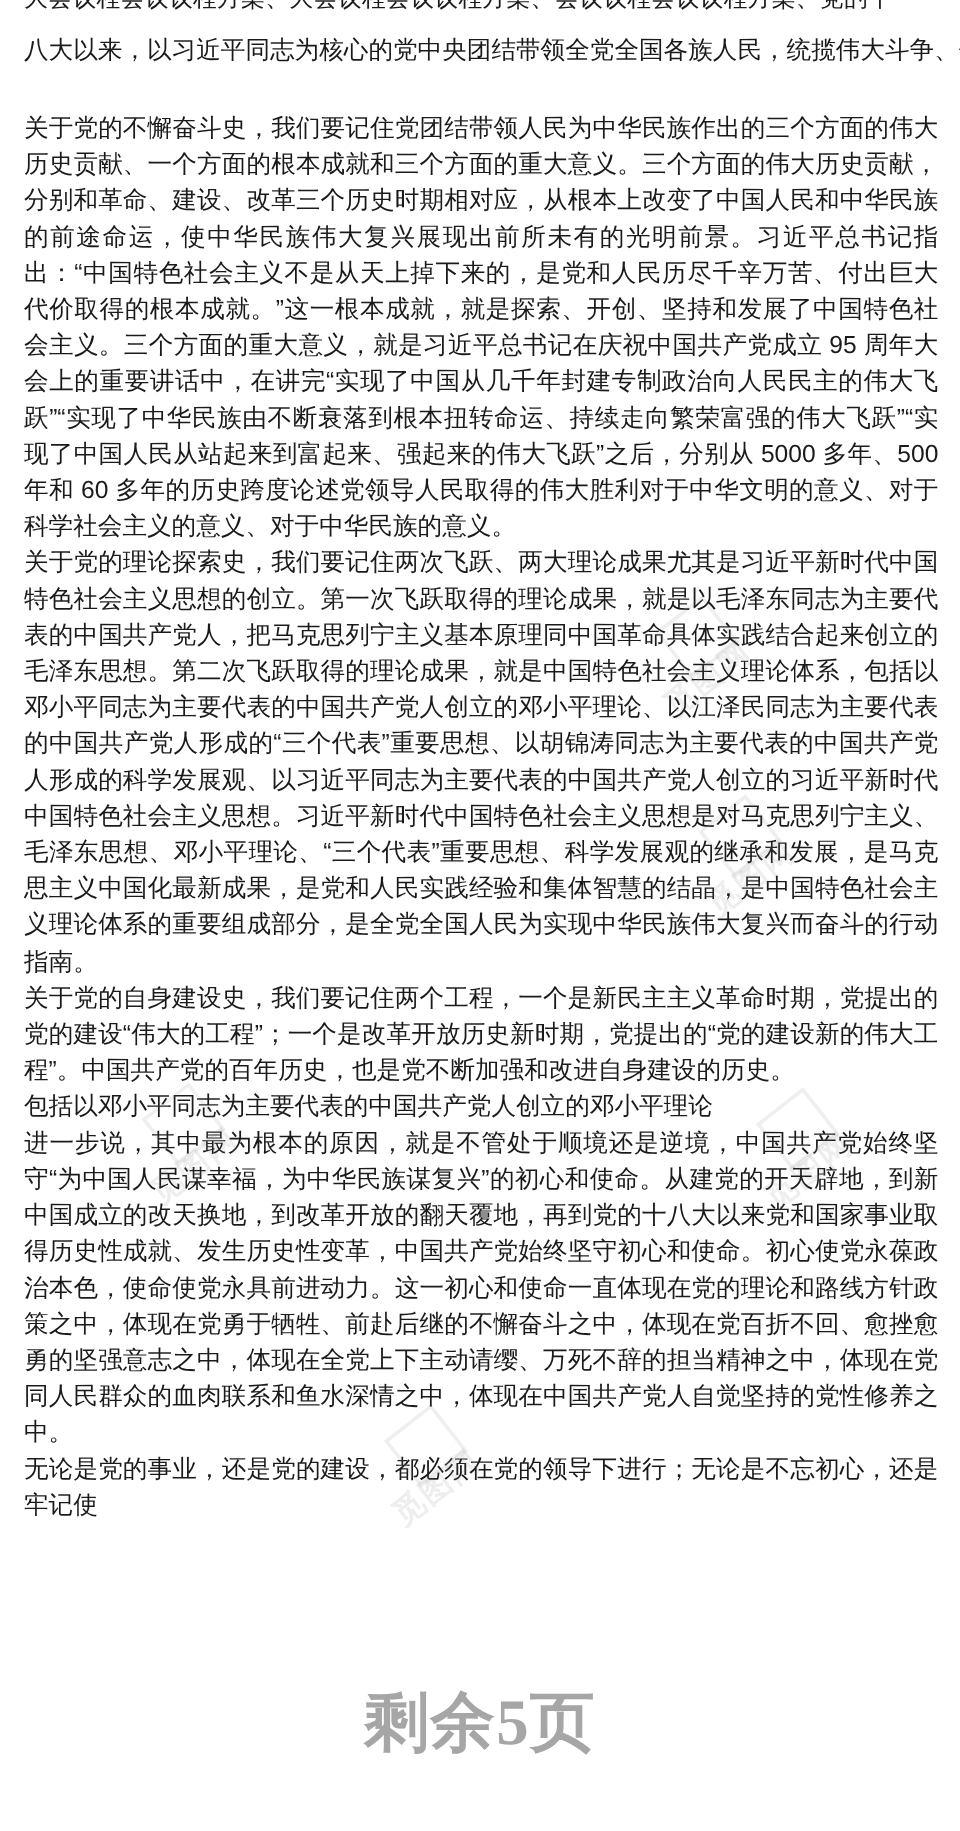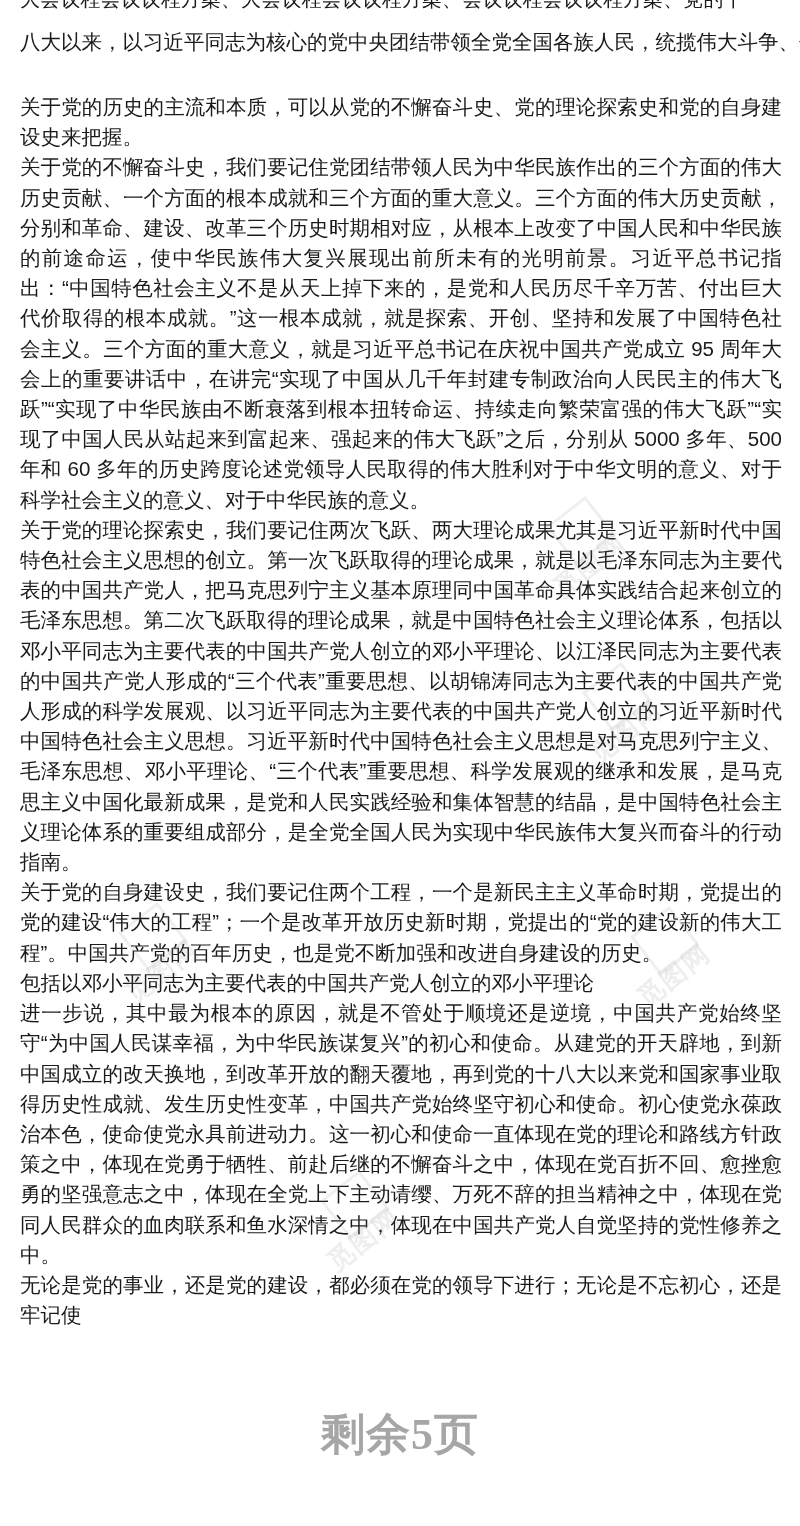--- a/index.html
+++ b/index.html
@@ -110,40 +110,39 @@
     top: 1400px;
     width: 800px;
     height: 70px;
     display: flex;
     align-items: center;
     justify-content: center;
     gap: 26px;
   }
   .banner-text {
     font-family: "Liberation Serif", "DejaVu Serif", serif;
-    font-size: 44px;
+    font-size: 54px;
     font-weight: 700;
     color: #a6a6a6;
     letter-spacing: 1px;
     line-height: 1;
   }
 </style>
 </head>
 <body>
 
 <div class="page">
 
   <div class="top-clip">
     <div class="clip-inner">大会议程会议议程方案、大会议程会议议程方案、会议议程会议议程方案、党的十</div>
   </div>
 
   <div class="top-visible">八大以来，以习近平同志为核心的党中央团结带领全党全国各族人民，统揽伟大斗争、伟大</div>
 
   <div class="body-text">
-    <p>关于党的历史的主流和本质，可以从党的不懈奋斗史、党的理论探索史和党的自身建设史来把握。</p>
     <p>关于党的不懈奋斗史，我们要记住党团结带领人民为中华民族作出的三个方面的伟大历史贡献、一个方面的根本成就和三个方面的重大意义。三个方面的伟大历史贡献，分别和革命、建设、改革三个历史时期相对应，从根本上改变了中国人民和中华民族的前途命运，使中华民族伟大复兴展现出前所未有的光明前景。习近平总书记指出：“中国特色社会主义不是从天上掉下来的，是党和人民历尽千辛万苦、付出巨大代价取得的根本成就。”这一根本成就，就是探索、开创、坚持和发展了中国特色社会主义。三个方面的重大意义，就是习近平总书记在庆祝中国共产党成立 95 周年大会上的重要讲话中，在讲完“实现了中国从几千年封建专制政治向人民民主的伟大飞跃”“实现了中华民族由不断衰落到根本扭转命运、持续走向繁荣富强的伟大飞跃”“实现了中国人民从站起来到富起来、强起来的伟大飞跃”之后，分别从 5000 多年、500 年和 60 多年的历史跨度论述党领导人民取得的伟大胜利对于中华文明的意义、对于科学社会主义的意义、对于中华民族的意义。</p>
     <p>关于党的理论探索史，我们要记住两次飞跃、两大理论成果尤其是习近平新时代中国特色社会主义思想的创立。第一次飞跃取得的理论成果，就是以毛泽东同志为主要代表的中国共产党人，把马克思列宁主义基本原理同中国革命具体实践结合起来创立的毛泽东思想。第二次飞跃取得的理论成果，就是中国特色社会主义理论体系，包括以邓小平同志为主要代表的中国共产党人创立的邓小平理论、以江泽民同志为主要代表的中国共产党人形成的“三个代表”重要思想、以胡锦涛同志为主要代表的中国共产党人形成的科学发展观、以习近平同志为主要代表的中国共产党人创立的习近平新时代中国特色社会主义思想。习近平新时代中国特色社会主义思想是对马克思列宁主义、毛泽东思想、邓小平理论、“三个代表”重要思想、科学发展观的继承和发展，是马克思主义中国化最新成果，是党和人民实践经验和集体智慧的结晶，是中国特色社会主义理论体系的重要组成部分，是全党全国人民为实现中华民族伟大复兴而奋斗的行动指南。</p>
     <p>关于党的自身建设史，我们要记住两个工程，一个是新民主主义革命时期，党提出的党的建设“伟大的工程”；一个是改革开放历史新时期，党提出的“党的建设新的伟大工程”。中国共产党的百年历史，也是党不断加强和改进自身建设的历史。</p>
     <p>包括以邓小平同志为主要代表的中国共产党人创立的邓小平理论</p>
     <p>进一步说，其中最为根本的原因，就是不管处于顺境还是逆境，中国共产党始终坚守“为中国人民谋幸福，为中华民族谋复兴”的初心和使命。从建党的开天辟地，到新中国成立的改天换地，到改革开放的翻天覆地，再到党的十八大以来党和国家事业取得历史性成就、发生历史性变革，中国共产党始终坚守初心和使命。初心使党永葆政治本色，使命使党永具前进动力。这一初心和使命一直体现在党的理论和路线方针政策之中，体现在党勇于牺牲、前赴后继的不懈奋斗之中，体现在党百折不回、愈挫愈勇的坚强意志之中，体现在全党上下主动请缨、万死不辞的担当精神之中，体现在党同人民群众的血肉联系和鱼水深情之中，体现在中国共产党人自觉坚持的党性修养之中。</p>
     <p>无论是党的事业，还是党的建设，都必须在党的领导下进行；无论是不忘初心，还是牢记使</p>
   </div>
 
   <div class="wm-layer">
     <div class="wm-box" style="left:556px; top:506px;"></div>

